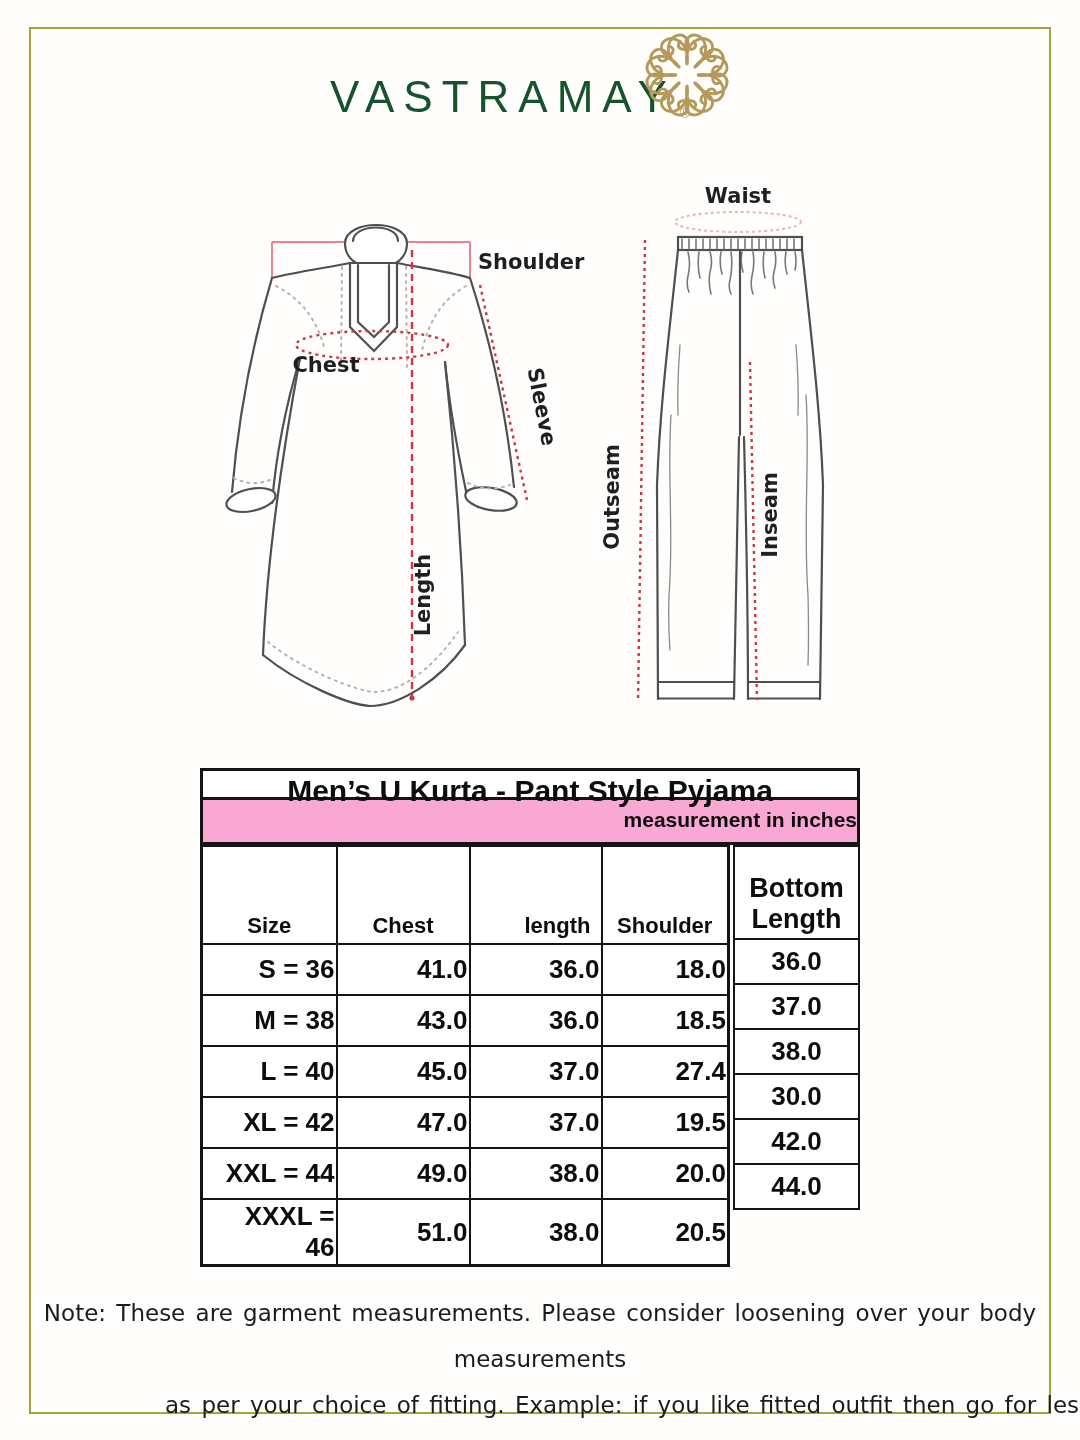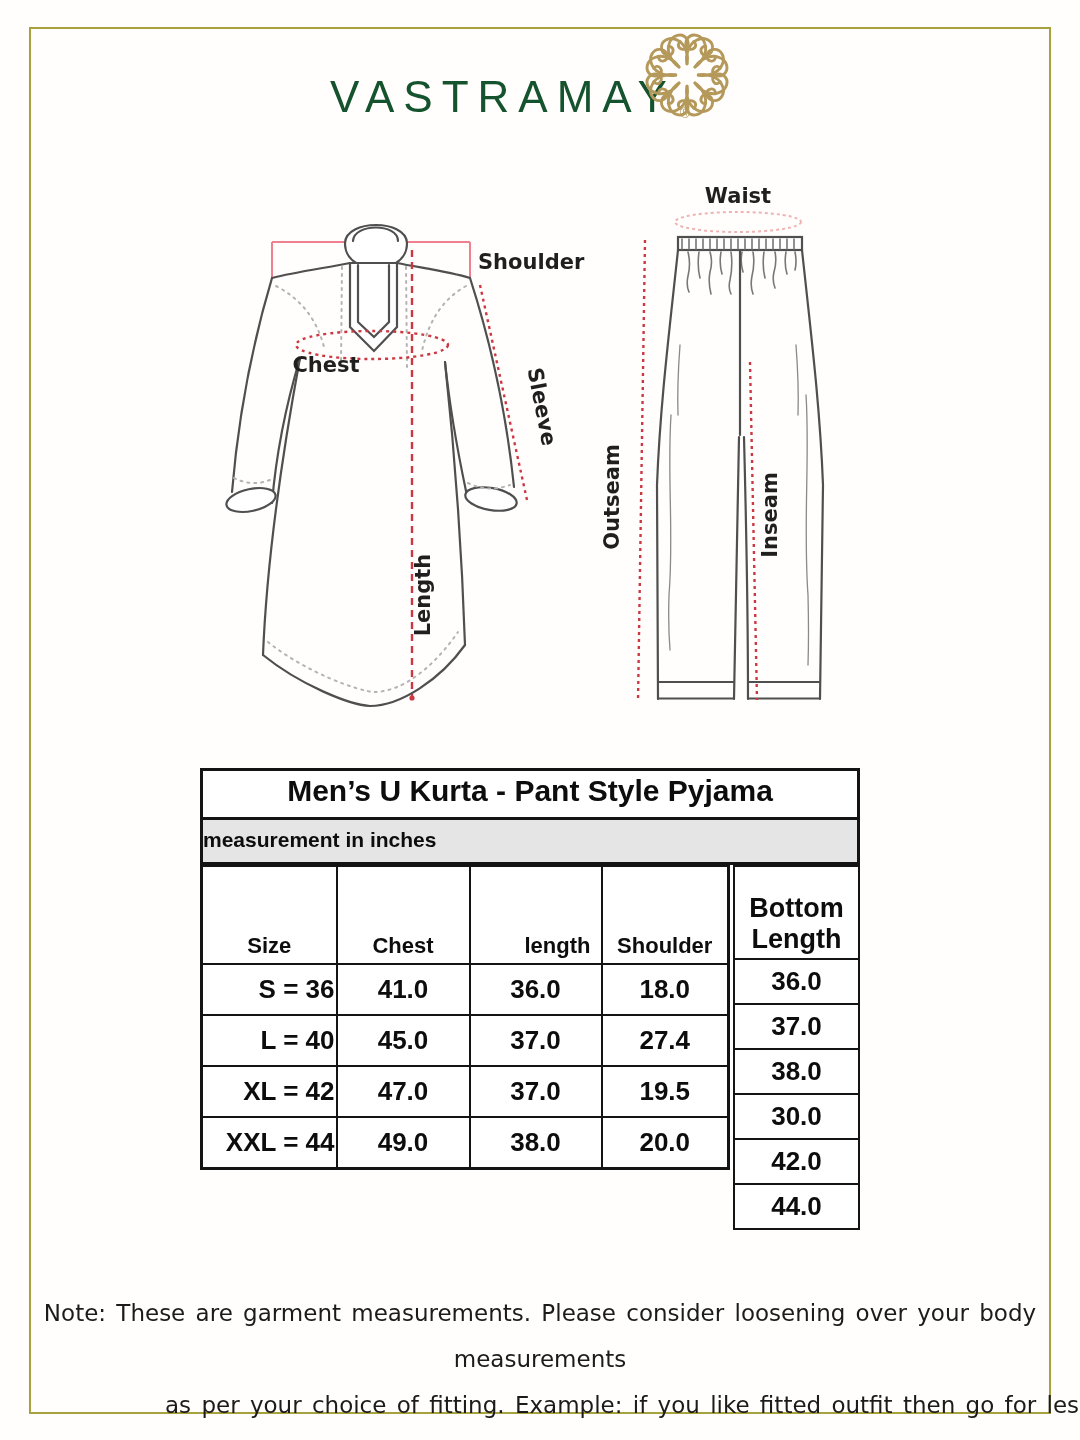--- a/index.html
+++ b/index.html
@@ -20,31 +20,31 @@
   .gath{stroke:#777;stroke-width:1.6;fill:none;stroke-linecap:round;}
   .wrk{stroke:#8a8a8a;stroke-width:1.3;fill:none;stroke-linecap:round;}
   .meas{stroke:#cc3742;stroke-width:2.4;fill:none;}
   .meas-dash{stroke-dasharray:7 5;}
   .meas-dot{stroke-dasharray:3 4;}
   .pinkline{stroke:#ee8090;stroke-width:2;fill:none;}
   .waistellipse{stroke:#efb3b3;stroke-width:2;fill:none;stroke-dasharray:3 3;}
   .dlabel{font-family:"DejaVu Sans",sans-serif;font-weight:600;font-size:21px;fill:#1f1f1f;}
   
   .table-block{position:absolute;left:200px;top:768px;width:660px;color:#0d0d0d;}
-  .t-title{box-sizing:border-box;border:3px solid #141414;height:52px;line-height:39px;
+  .t-title{box-sizing:border-box;border:3px solid #141414;height:32px;line-height:39px;
            text-align:center;font-size:30px;font-weight:bold;background:#fff;}
   .t-sub{box-sizing:border-box;border:3px solid #141414;border-top:none;height:45px;line-height:40px;
-         text-align:left;font-size:21px;font-weight:bold;background:#e5e5e5;}
+         text-align:right;font-size:21px;font-weight:bold;background:#f9a8d4;}
   .t-body{display:flex;align-items:flex-start;}
   table.main{border-collapse:collapse;table-layout:fixed;width:527px;background:#fff;}
   table.main th,table.main td{border:2.5px solid #141414;font-weight:bold;overflow:hidden;}
   table.main{border:3px solid #141414;border-top:none;}
   table.main th{height:92px;vertical-align:bottom;padding:0 0 4px 0;font-size:22px;text-align:center;}
   table.main th.len{text-align:right;padding-right:10px;}
-  table.main td{height:47px;font-size:26px;text-align:center;}
+  table.main td{height:47px;font-size:26px;text-align:right;}
   table.main td.size-cell{text-align:right;padding-left:7px;}
   .lastcol{width:127px;margin-left:3px;}
   .lb{box-sizing:border-box;border:2.5px solid #141414;height:47.5px;margin-top:-2.5px;background:#fff;
       display:flex;align-items:center;justify-content:center;font-size:26px;font-weight:bold;}
   .lb.hdr{height:95px;margin-top:0;align-items:flex-end;text-align:center;
           font-size:27px;line-height:31px;padding-bottom:3px;}
   
   .note{position:absolute;top:1290px;left:40px;width:1000px;text-align:center;
         font-family:"DejaVu Sans",sans-serif;font-size:23px;line-height:46px;color:#1b1b1b;word-spacing:3px;}
   .note-line2{transform:translateX(88px);}
@@ -171,36 +171,48 @@
           <th class="len">length</th>
           <th>Shoulder</th>
         </tr>
         <tr>
           <td class="size-cell">S = 36</td>
           <td>41.0</td>
           <td>36.0</td>
           <td>18.0</td>
         </tr>
         <tr>
+          <td class="size-cell">M = 38</td>
+          <td>43.0</td>
+          <td>36.0</td>
+          <td>18.5</td>
+        </tr>
+        <tr>
           <td class="size-cell">L = 40</td>
           <td>45.0</td>
           <td>37.0</td>
           <td>27.4</td>
         </tr>
         <tr>
           <td class="size-cell">XL = 42</td>
           <td>47.0</td>
           <td>37.0</td>
           <td>19.5</td>
         </tr>
         <tr>
           <td class="size-cell">XXL = 44</td>
           <td>49.0</td>
           <td>38.0</td>
           <td>20.0</td>
+        </tr>
+        <tr>
+          <td class="size-cell">XXXL = 46</td>
+          <td>51.0</td>
+          <td>38.0</td>
+          <td>20.5</td>
         </tr>
       </tbody>
         </table>
       <div class="lastcol">
         <div class="lb hdr">Bottom Length</div>
         <div class="lb">36.0</div>
         <div class="lb">37.0</div>
         <div class="lb">38.0</div>
         <div class="lb">30.0</div>
         <div class="lb">42.0</div>

